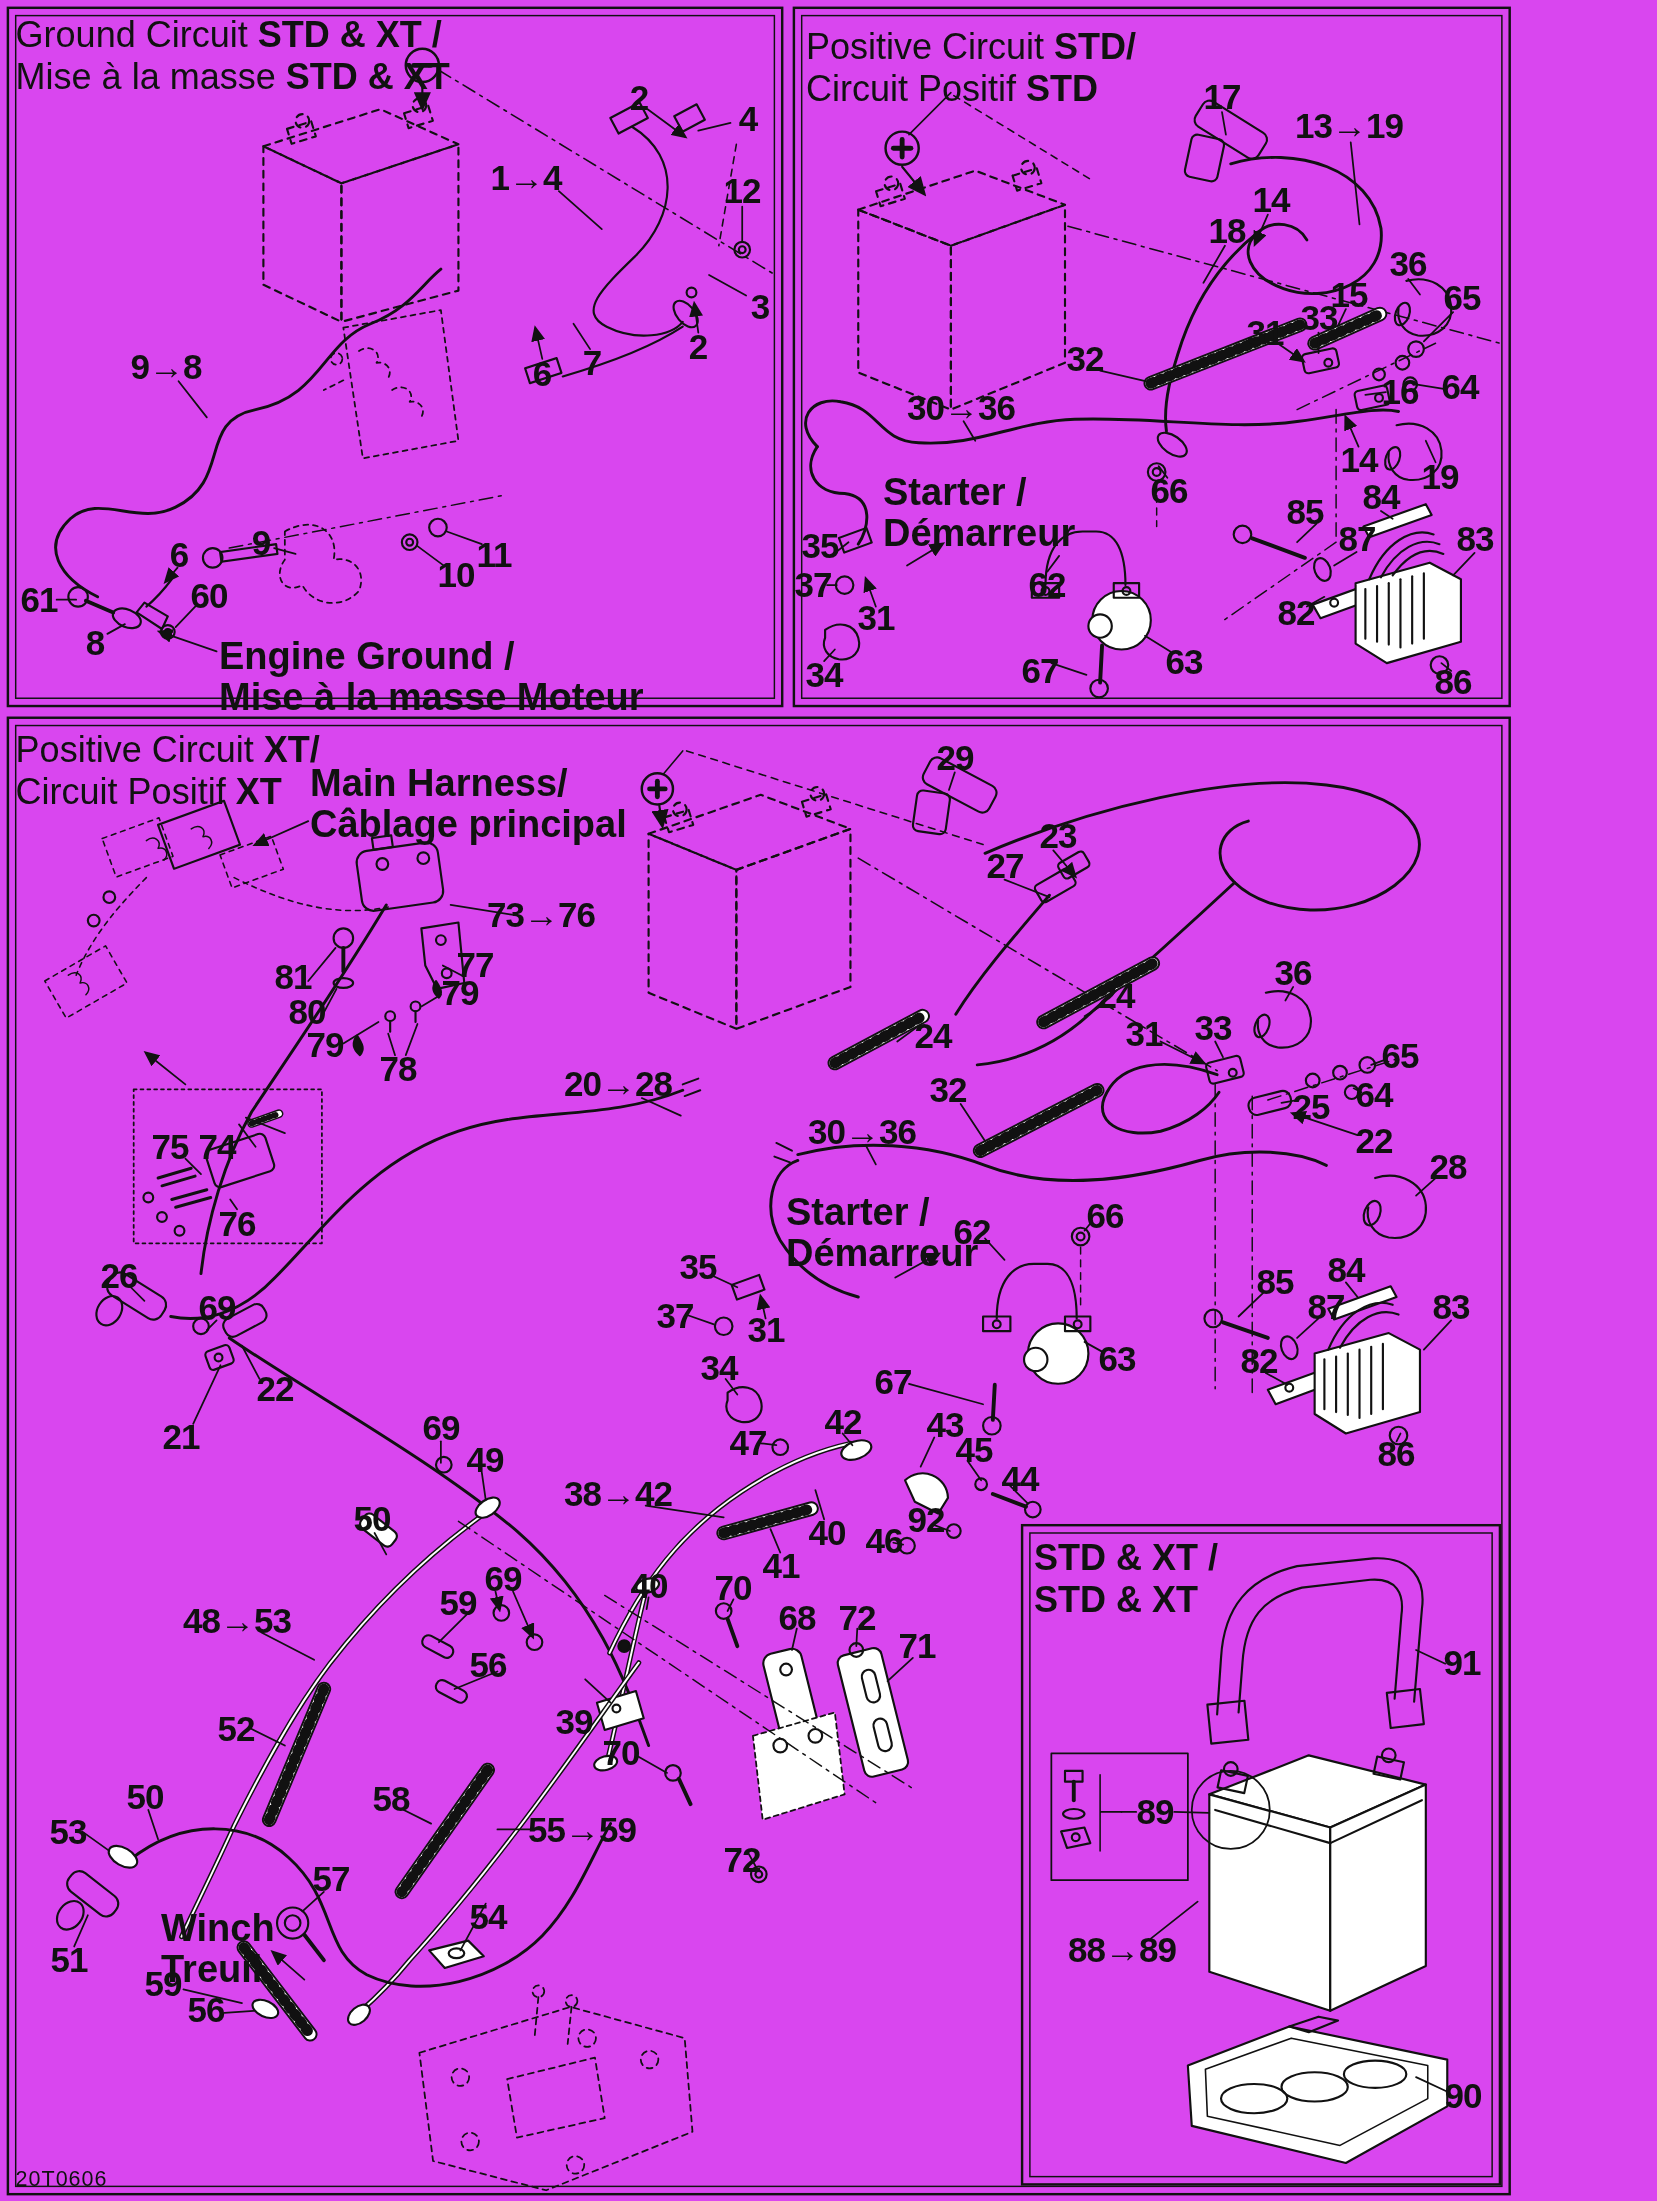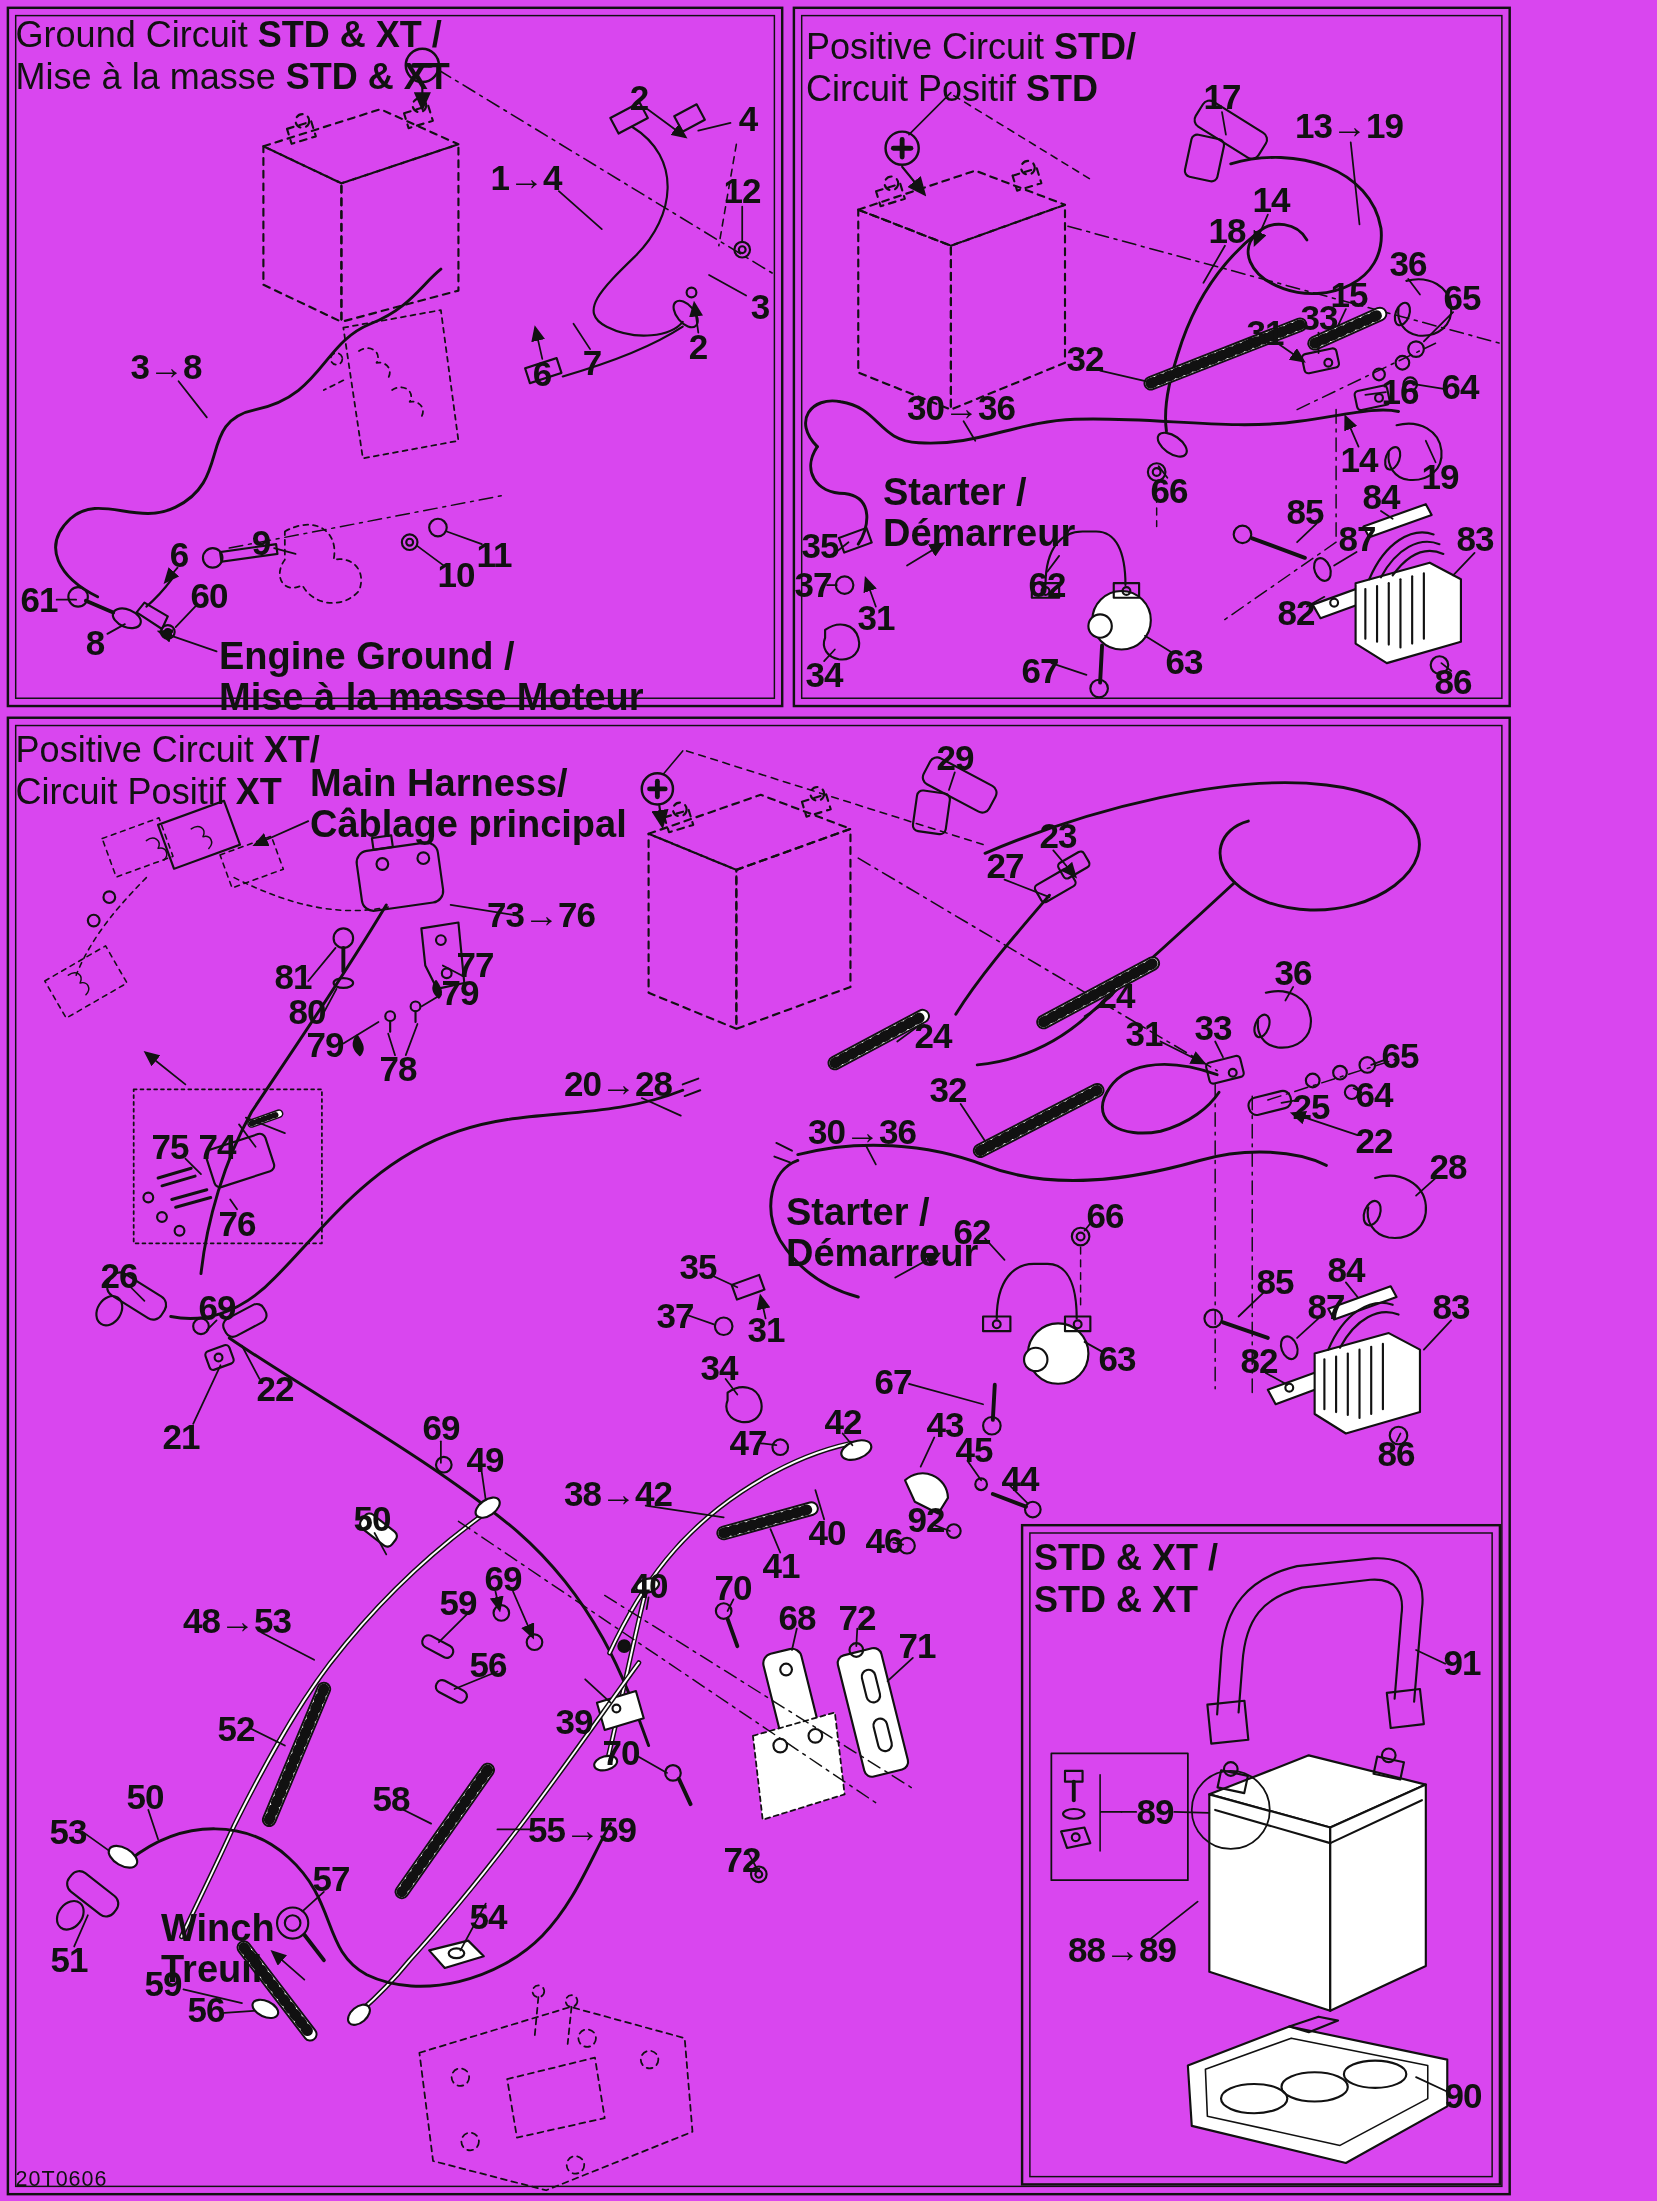--- a/index.html
+++ b/index.html
@@ -708,21 +708,21 @@
 
   <div id="part-code">20T0606</div>
 <div class="callout" style="left: 639px; top: 98px;">2</div>
       <div class="callout" style="left: 748px; top: 119px;">4</div>
       <div class="callout" style="left: 526px; top: 178px;">1→4</div>
       <div class="callout" style="left: 742px; top: 191px;">12</div>
       <div class="callout" style="left: 760px; top: 307px;">3</div>
       <div class="callout" style="left: 698px; top: 347px;">2</div>
       <div class="callout" style="left: 592px; top: 363px;">7</div>
       <div class="callout" style="left: 542px; top: 374px;">6</div>
-      <div class="callout" style="left: 166px; top: 367px;">3→8</div>
+      <div class="callout" style="left: 166px; top: 367px;">9→8</div>
       <div class="callout" style="left: 261px; top: 543px;">9</div>
       <div class="callout" style="left: 456px; top: 575px;">10</div>
       <div class="callout" style="left: 494px; top: 555px;">11</div>
       <div class="callout" style="left: 179px; top: 555px;">6</div>
       <div class="callout" style="left: 209px; top: 596px;">60</div>
       <div class="callout" style="left: 39px; top: 600px;">61</div>
       <div class="callout" style="left: 95px; top: 643px;">8</div>
       <div class="callout" style="left: 1222px; top: 97px;">17</div>
       <div class="callout" style="left: 1349px; top: 126px;">13→19</div>
       <div class="callout" style="left: 1271px; top: 200px;">14</div>

